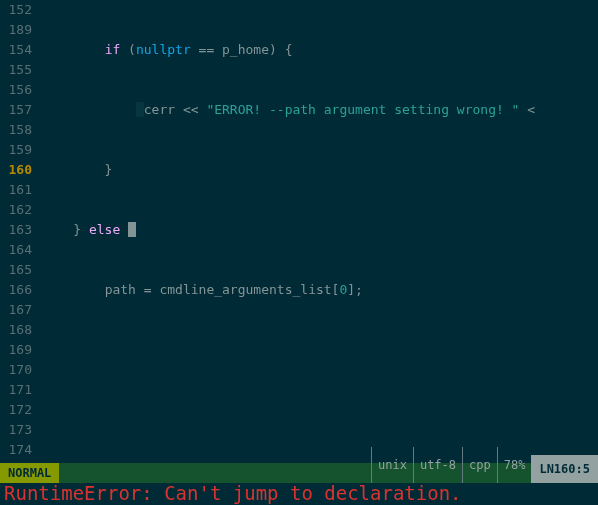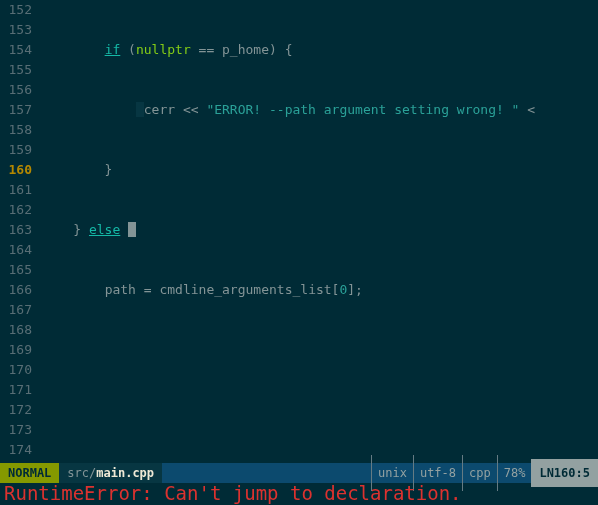--- a/index.html
+++ b/index.html
@@ -37,36 +37,36 @@
   }
   .code {
     flex: 1;
     white-space: pre;
     overflow: hidden;
   }
   .code .line {
     height: 20px;
     padding-left: 4px;
   }
-  .kw { color: #14b8a6; text-decoration: underline; }
+  .kw { color: #f0abfc; }
   .str { color: #2aa198; }
   .num { color: #2aa198; }
-  .const { color: #84cc16; }
+  .const { color: #0ea5e9; }
   .pp { color: #cb4b16; }
   .ident { color: #839496; }
   .cursor { background: #839496; color: #002b36; }
   .ig { background: #073642; }
   
   .statusline {
     display: flex;
     height: 20px;
-    background: #0c4a6e;
+    background: #14532d;
     color: #002b36;
     font-size: 12px;
-    align-items: center;
+    align-items: flex-end;
   }
   .sl-mode {
     background: #859900;
     color: #002b36;
     font-weight: bold;
     padding: 0 8px;
     height: 100%;
     display: flex;
     align-items: center;
   }
@@ -111,21 +111,21 @@
     height: 2px;
     background: #002b36;
   }
 </style>
 </head>
 <body>
 
 <div class="editor">
   <div class="gutter" id="gutter">
       <div class="ln">152</div>
-      <div class="ln">153</div>
+      <div class="ln">189</div>
       <div class="ln">154</div>
       <div class="ln">155</div>
       <div class="ln">156</div>
       <div class="ln">157</div>
       <div class="ln">158</div>
       <div class="ln">159</div>
       <div class="ln current">160</div>
       <div class="ln">161</div>
       <div class="ln">162</div>
       <div class="ln">163</div>
@@ -160,24 +160,20 @@
     
     
     
     
     
   </div>
 </div>
 
 <div class="statusline">
   <div class="sl-mode">NORMAL</div>
-  <div class="sl-file">
-      <span>src/</span>
-      <span class="fname">main.cpp</span>
-    </div>
   <div class="sl-spacer"></div>
   <div class="sl-seg">unix</div>
   <div class="sl-seg">utf-8</div>
   <div class="sl-seg">cpp</div>
   <div class="sl-seg">78%</div>
   <div class="sl-pos">
       <span class="ln-lbl">LN </span>
       <span class="ln-num">160</span>
       <span>:5</span>
     </div>

